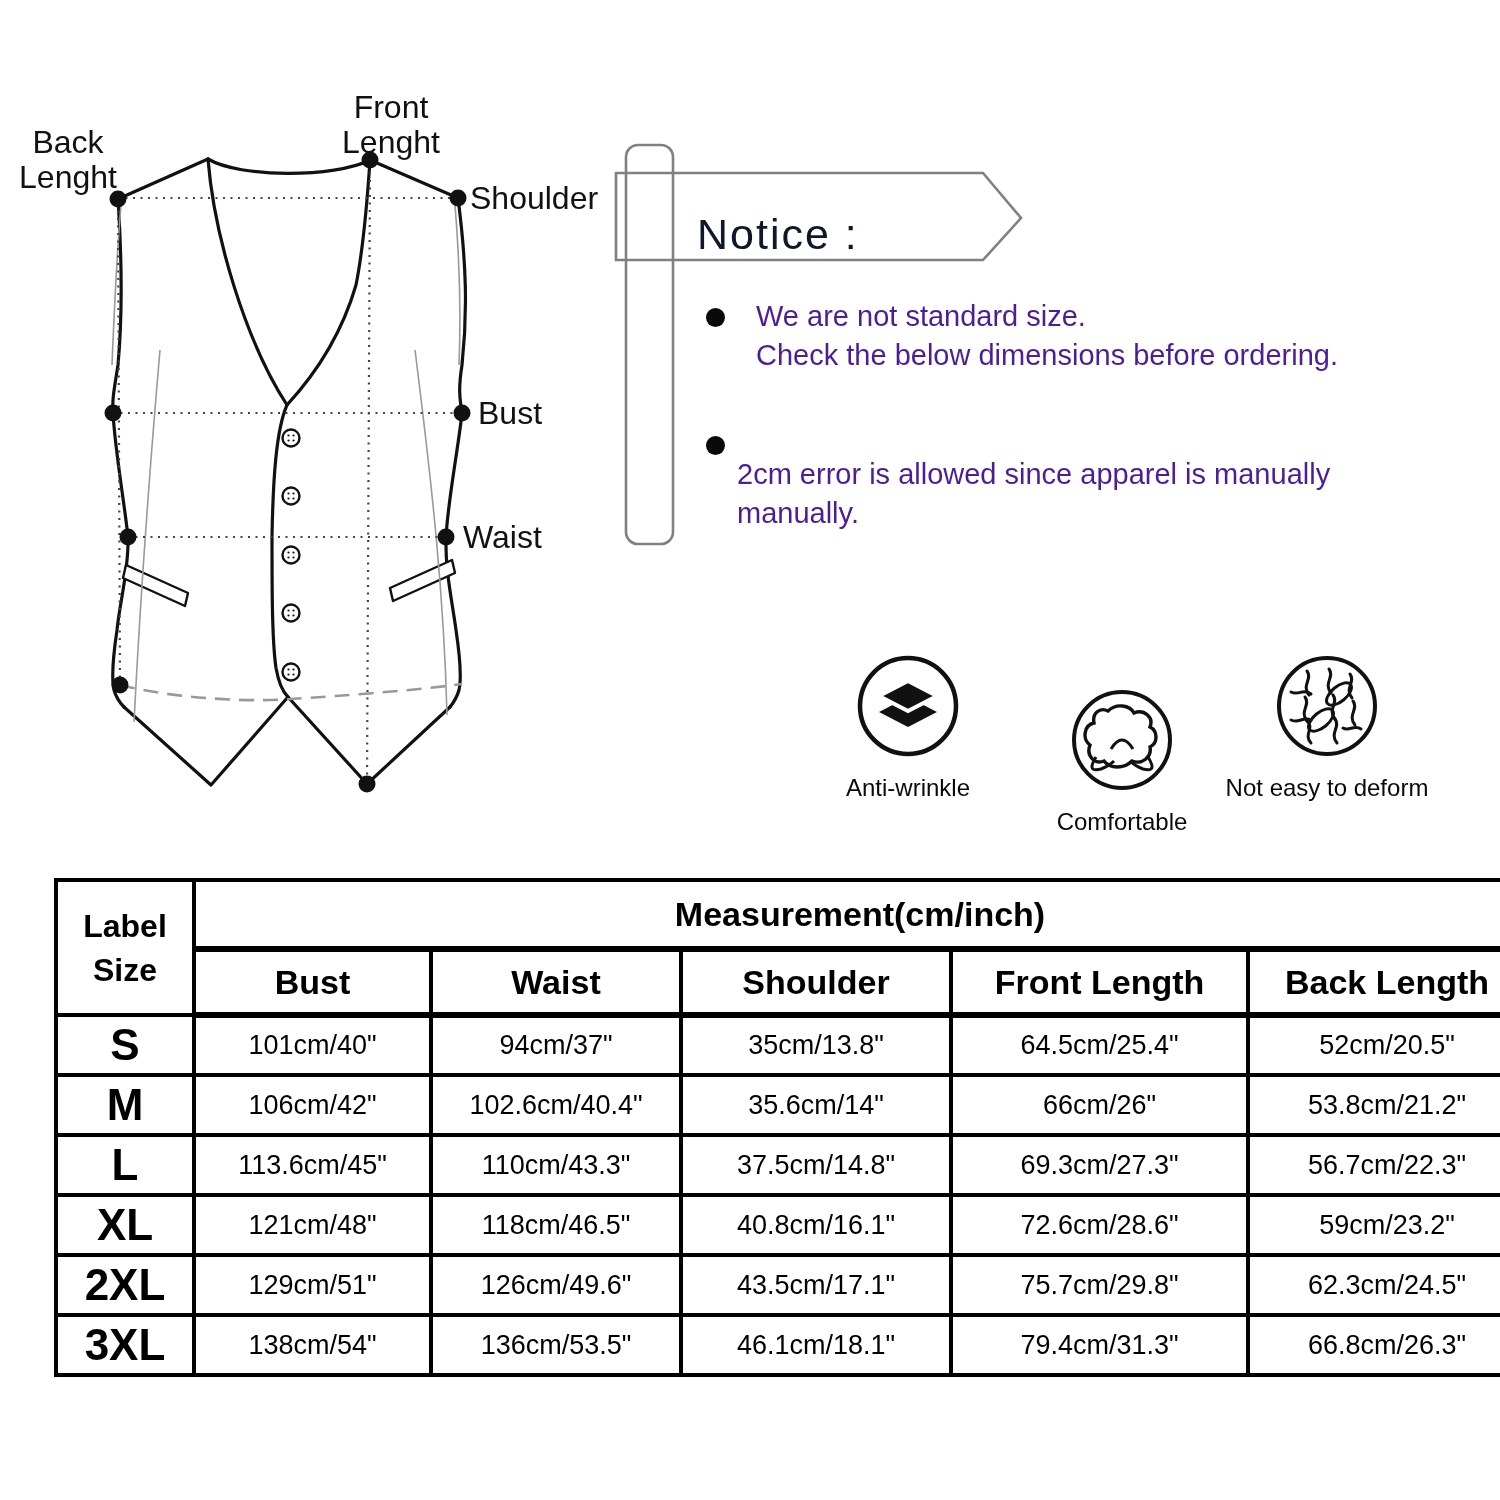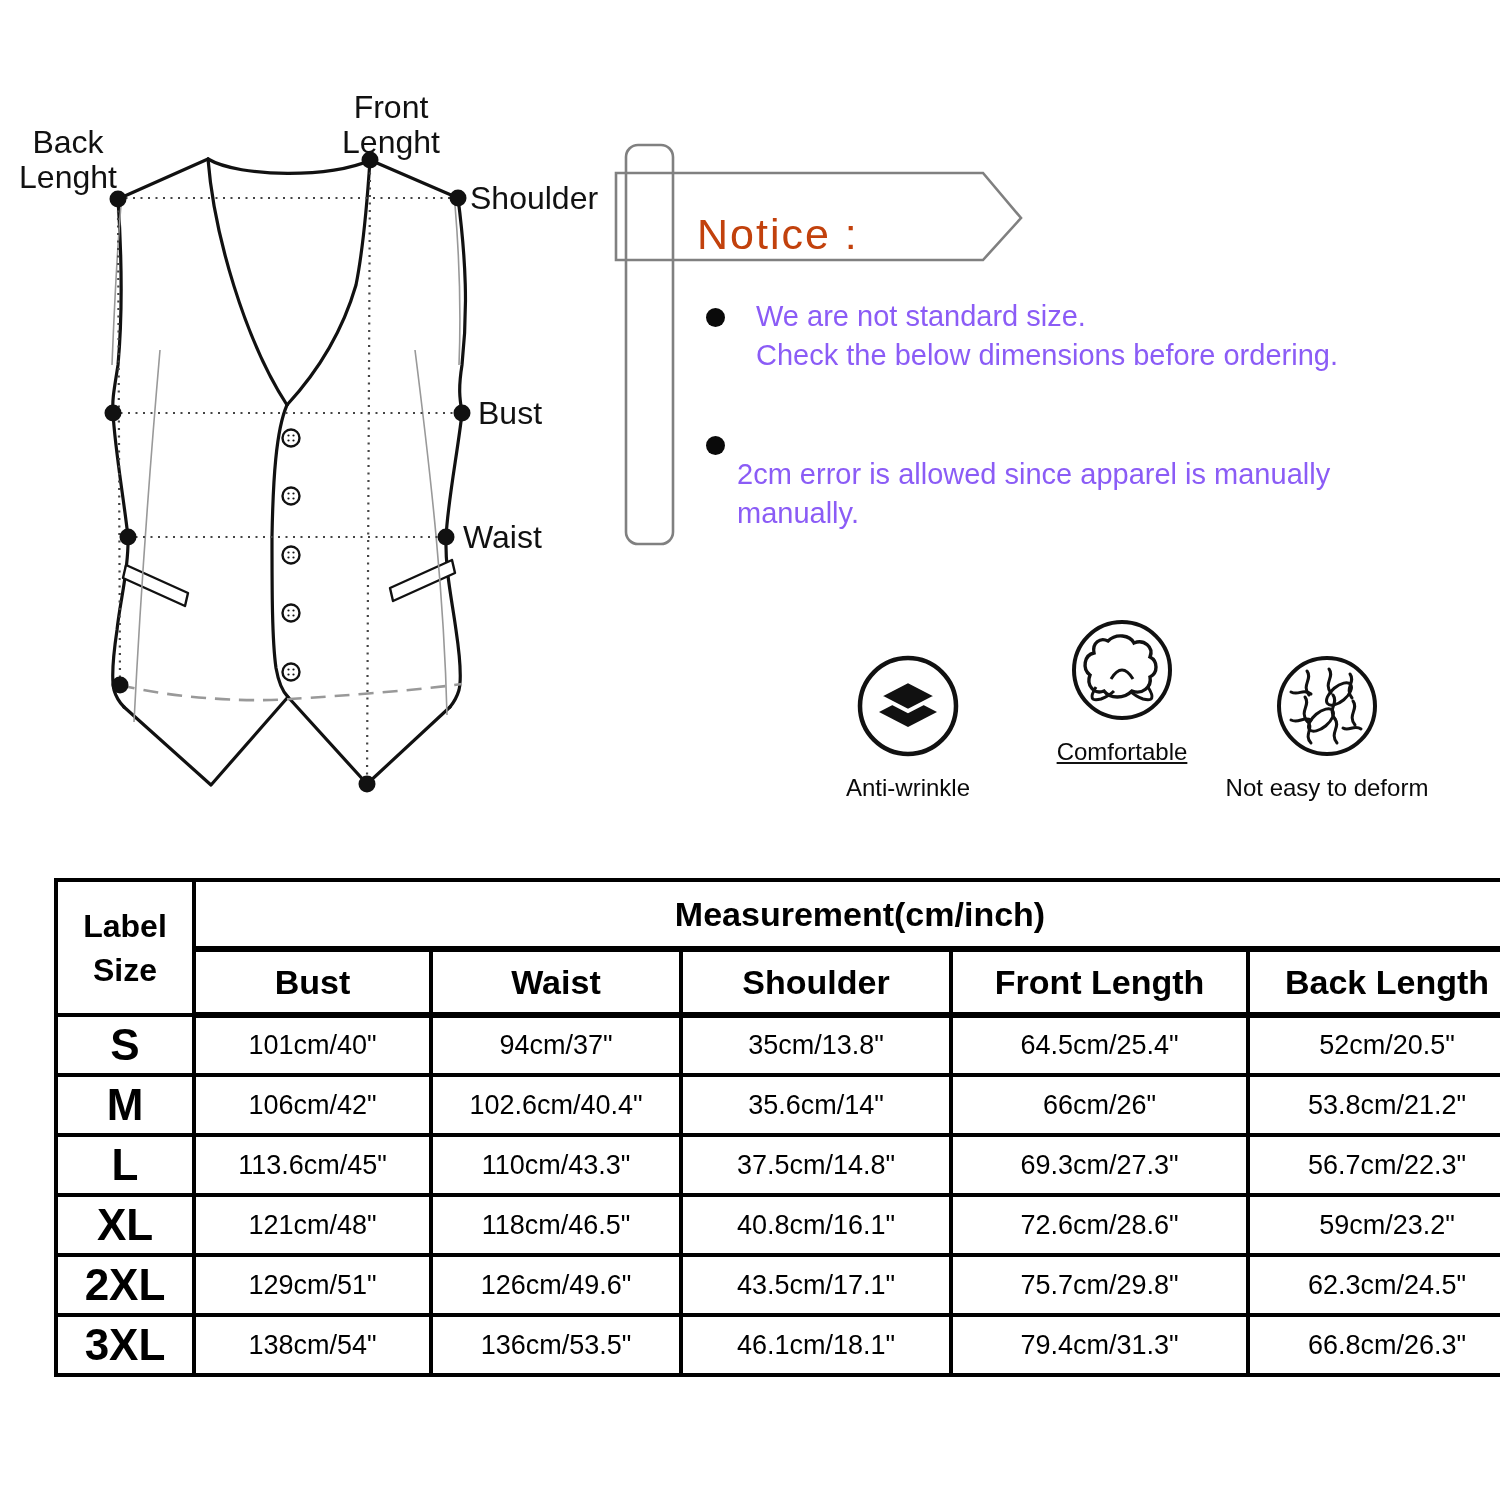--- a/index.html
+++ b/index.html
@@ -10,37 +10,37 @@
   .abs{position:absolute;}
   svg text{font-family:"Liberation Sans",sans-serif;}
 
   
   .vest-svg{left:0px;top:85px;}
   .diagram-label{font-size:32px;fill:#111;}
 
   
   .notice-shapes{left:600px;top:140px;}
   .notice-title{
-    left:697px;top:211px;font-size:43px;letter-spacing:2px;line-height:1.1;color:#c2410c;text-align:center;
+    left:697px;top:211px;font-size:43px;letter-spacing:2px;line-height:1.1;color:#0f172a;text-align:center;
   }
   .notice-item{left:706px;display:flex;align-items:flex-start;width:700px;}
   .notice-item .dot{
     width:19px;height:19px;border-radius:50%;background:#0a0a0a;flex:0 0 19px;margin-top:11px;
   }
-  .notice-item .lines{margin-left:31px;font-size:29px;line-height:39px;color:#8b5cf6;}
+  .notice-item .lines{margin-left:31px;font-size:29px;line-height:39px;color:#4c1d95;}
   .ni-1{top:297px;}
   .ni-2{top:425px;flex-direction:column;}
 
   
   .feature{width:260px;text-align:center;}
   .feature .ficon{display:block;margin:0 auto;}
   .feature .flabel{margin-top:12px;font-size:24px;color:#0a0a0a;white-space:nowrap;}
   .f-1{left:565px;top:650px;}
   .f-2{left:778px;top:650px;}
-  .f-3{left:992px;top:614px;text-decoration:underline;}
+  .f-3{left:992px;top:684px;}
   .f-4{left:1197px;top:650px;}
 
   
   .size-table{
     left:15px;top:878px;width:1470px;border-collapse:collapse;table-layout:fixed;background:#fff;margin-left:39px;
   }
   .size-table th,.size-table td{
     border:4px solid #000;text-align:center;vertical-align:middle;padding:0;color:#000;
     overflow:hidden;white-space:nowrap;
   }

